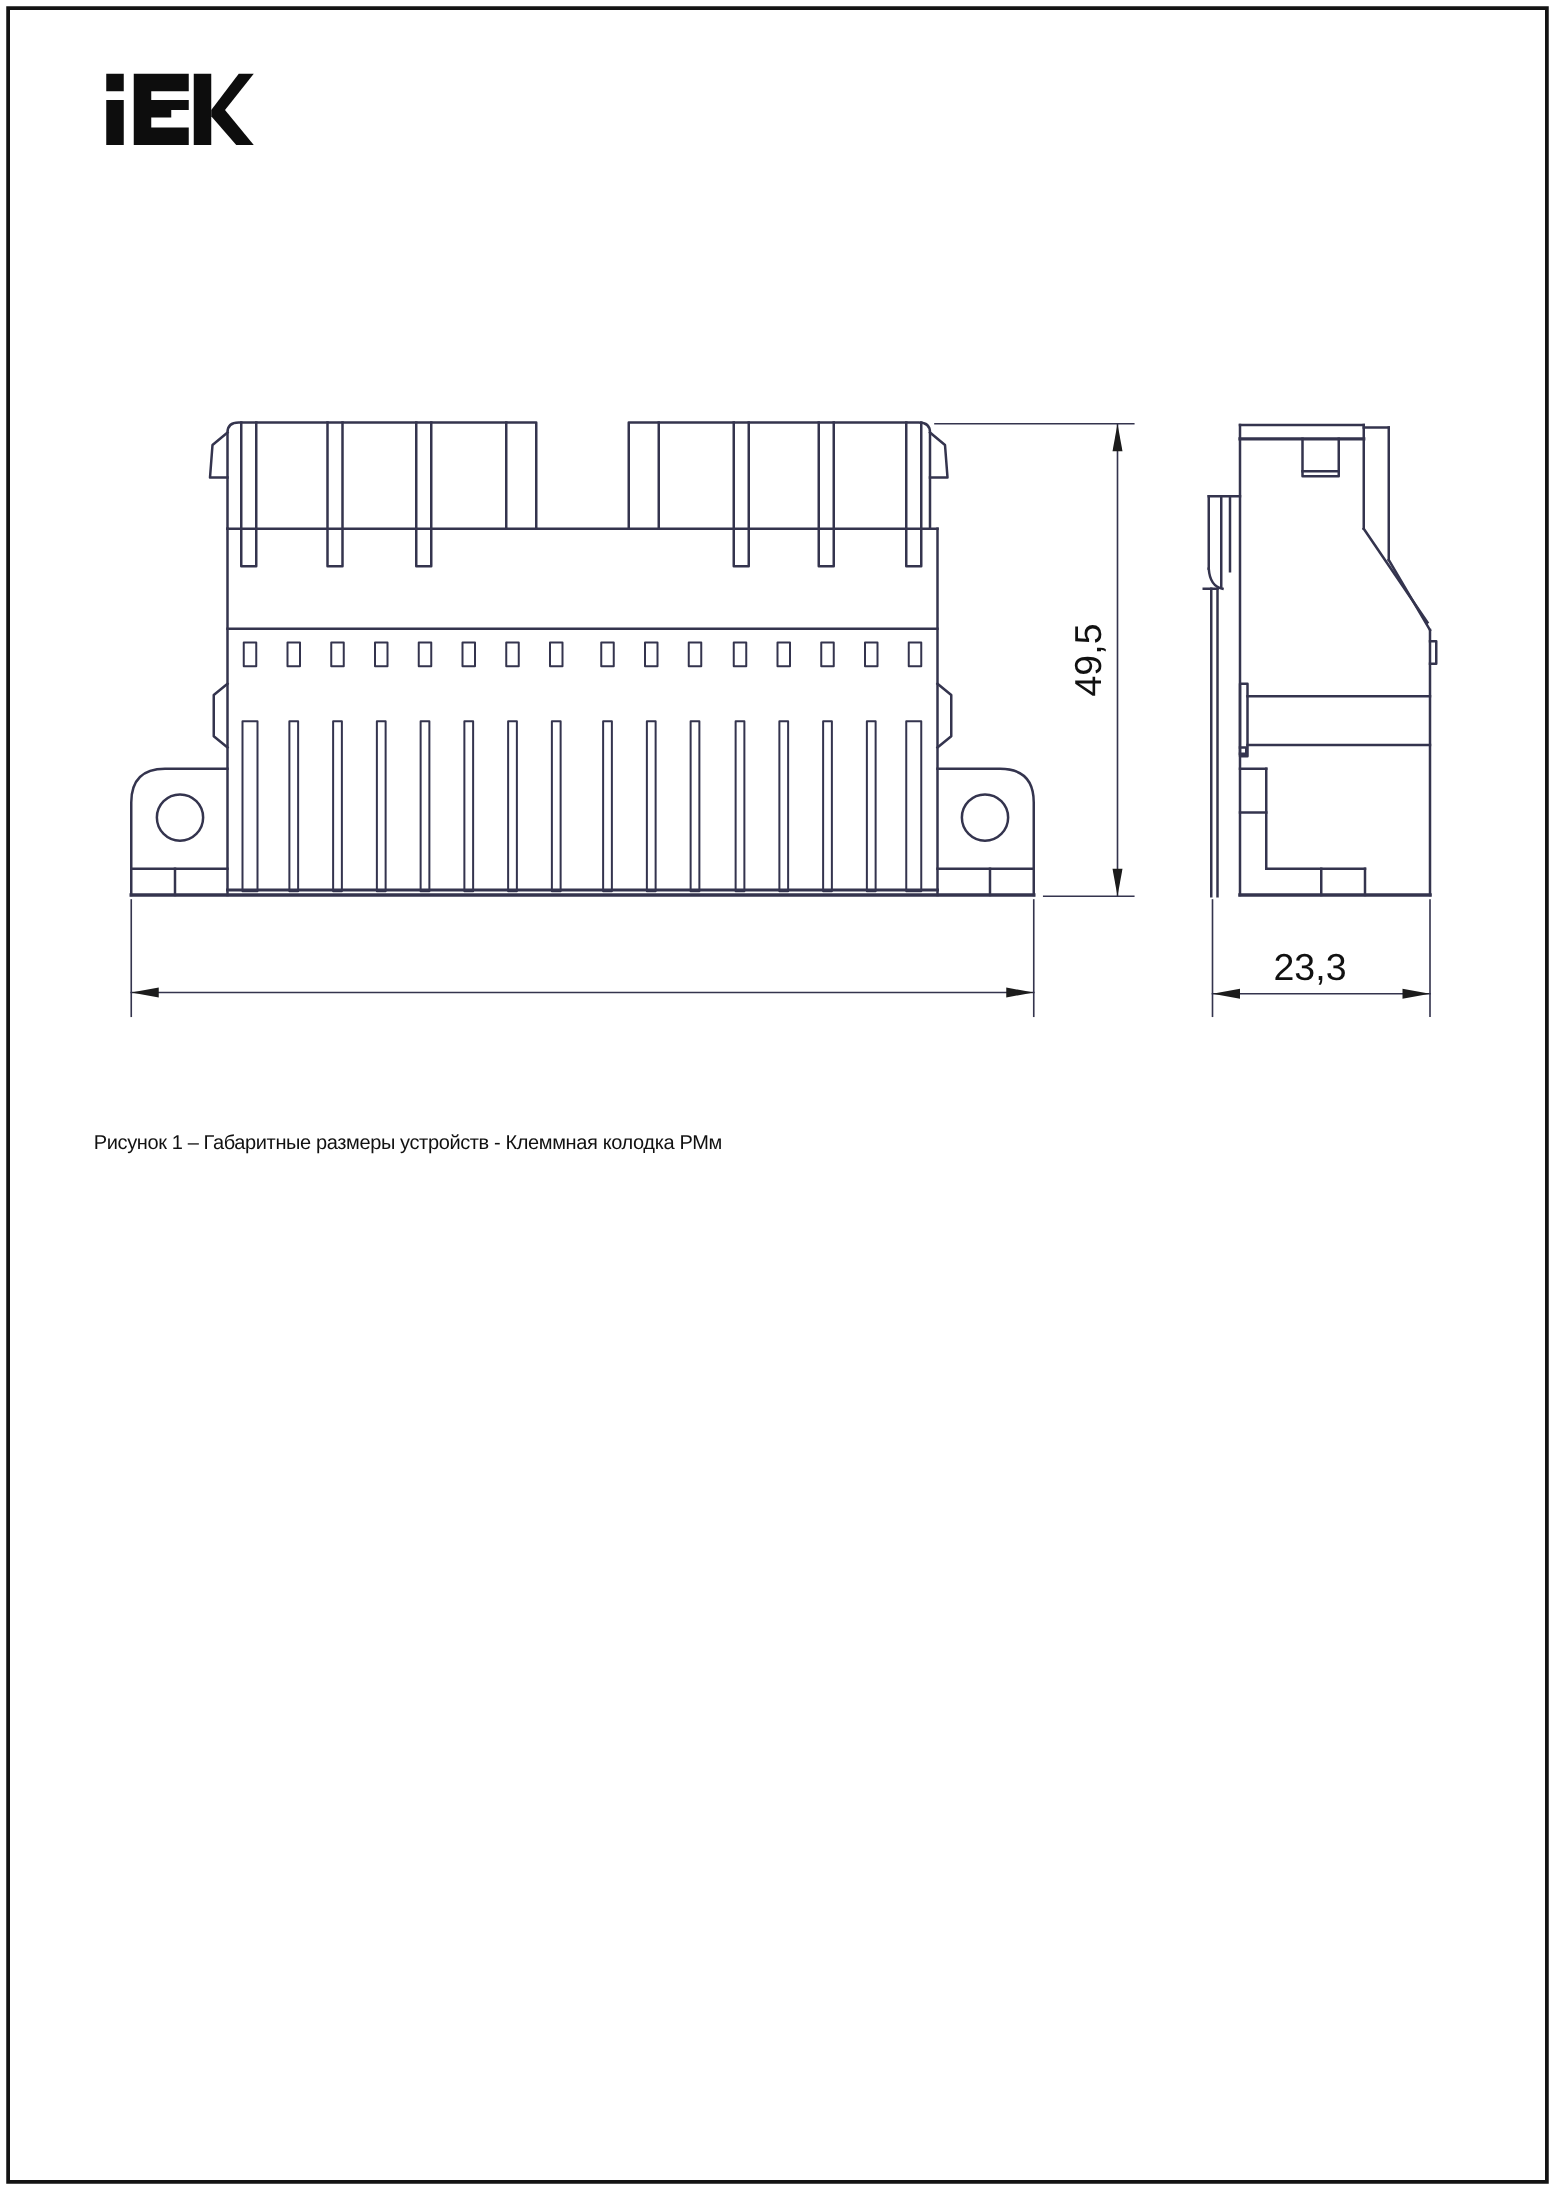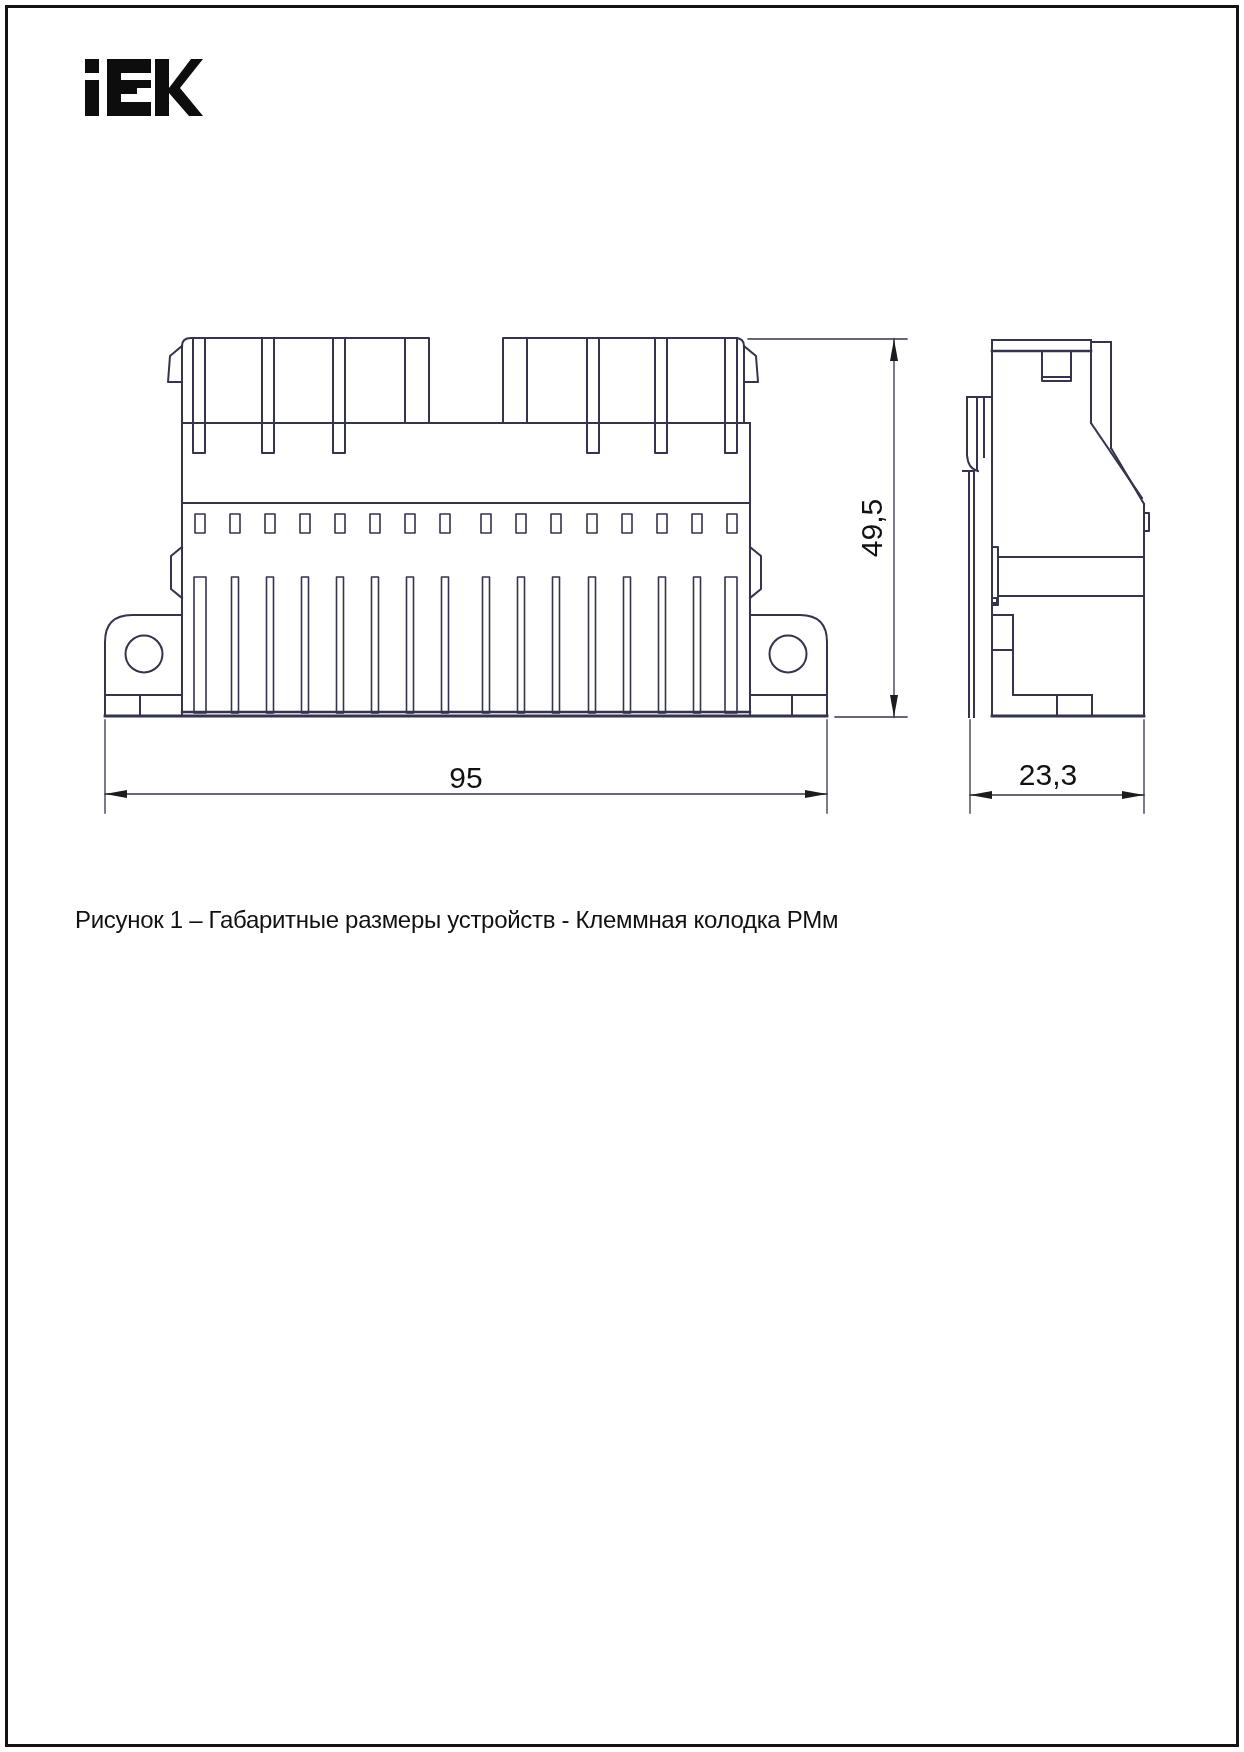--- a/index.html
+++ b/index.html
@@ -32,21 +32,21 @@
   .dim-width{left:105px;top:763px;width:722px;text-align:center;}
   .dim-depth{left:970px;top:760px;width:156px;text-align:center;}
   .dim-height{
     left:872px;top:528px;
     transform:translate(-50%,-50%) rotate(-90deg);
     white-space:nowrap;
   }
   .caption{
     position:absolute;
     left:75px;top:906px;
-    font-size:24px;
+    font-size:16px;
     letter-spacing:-0.3px;
     color:var(--ink);
     white-space:nowrap;
   }
 </style>
 </head>
 <body>
 
 <div class="page">
   <div class="page-border"></div>
@@ -209,18 +209,17 @@
       <g>
         <path d="M970,720 V813"></path>
         <path d="M1144,720 V813"></path>
         <path d="M970,795 H1144"></path>
         <path d="M970,795 L992,791 L992,799 Z" fill="#1c1c1c" stroke="none"></path>
         <path d="M1144,795 L1122,791 L1122,799 Z" fill="#1c1c1c" stroke="none"></path>
       </g>
     </g>
   </svg>
 
-  <div class="dim-label dim-width">95</div>
   <div class="dim-label dim-height">49,5</div>
   <div class="dim-label dim-depth">23,3</div>
 
   <div class="caption">Рисунок 1 – Габаритные размеры устройств - Клеммная колодка РМм</div>
 </div>
 
 </body></html>

